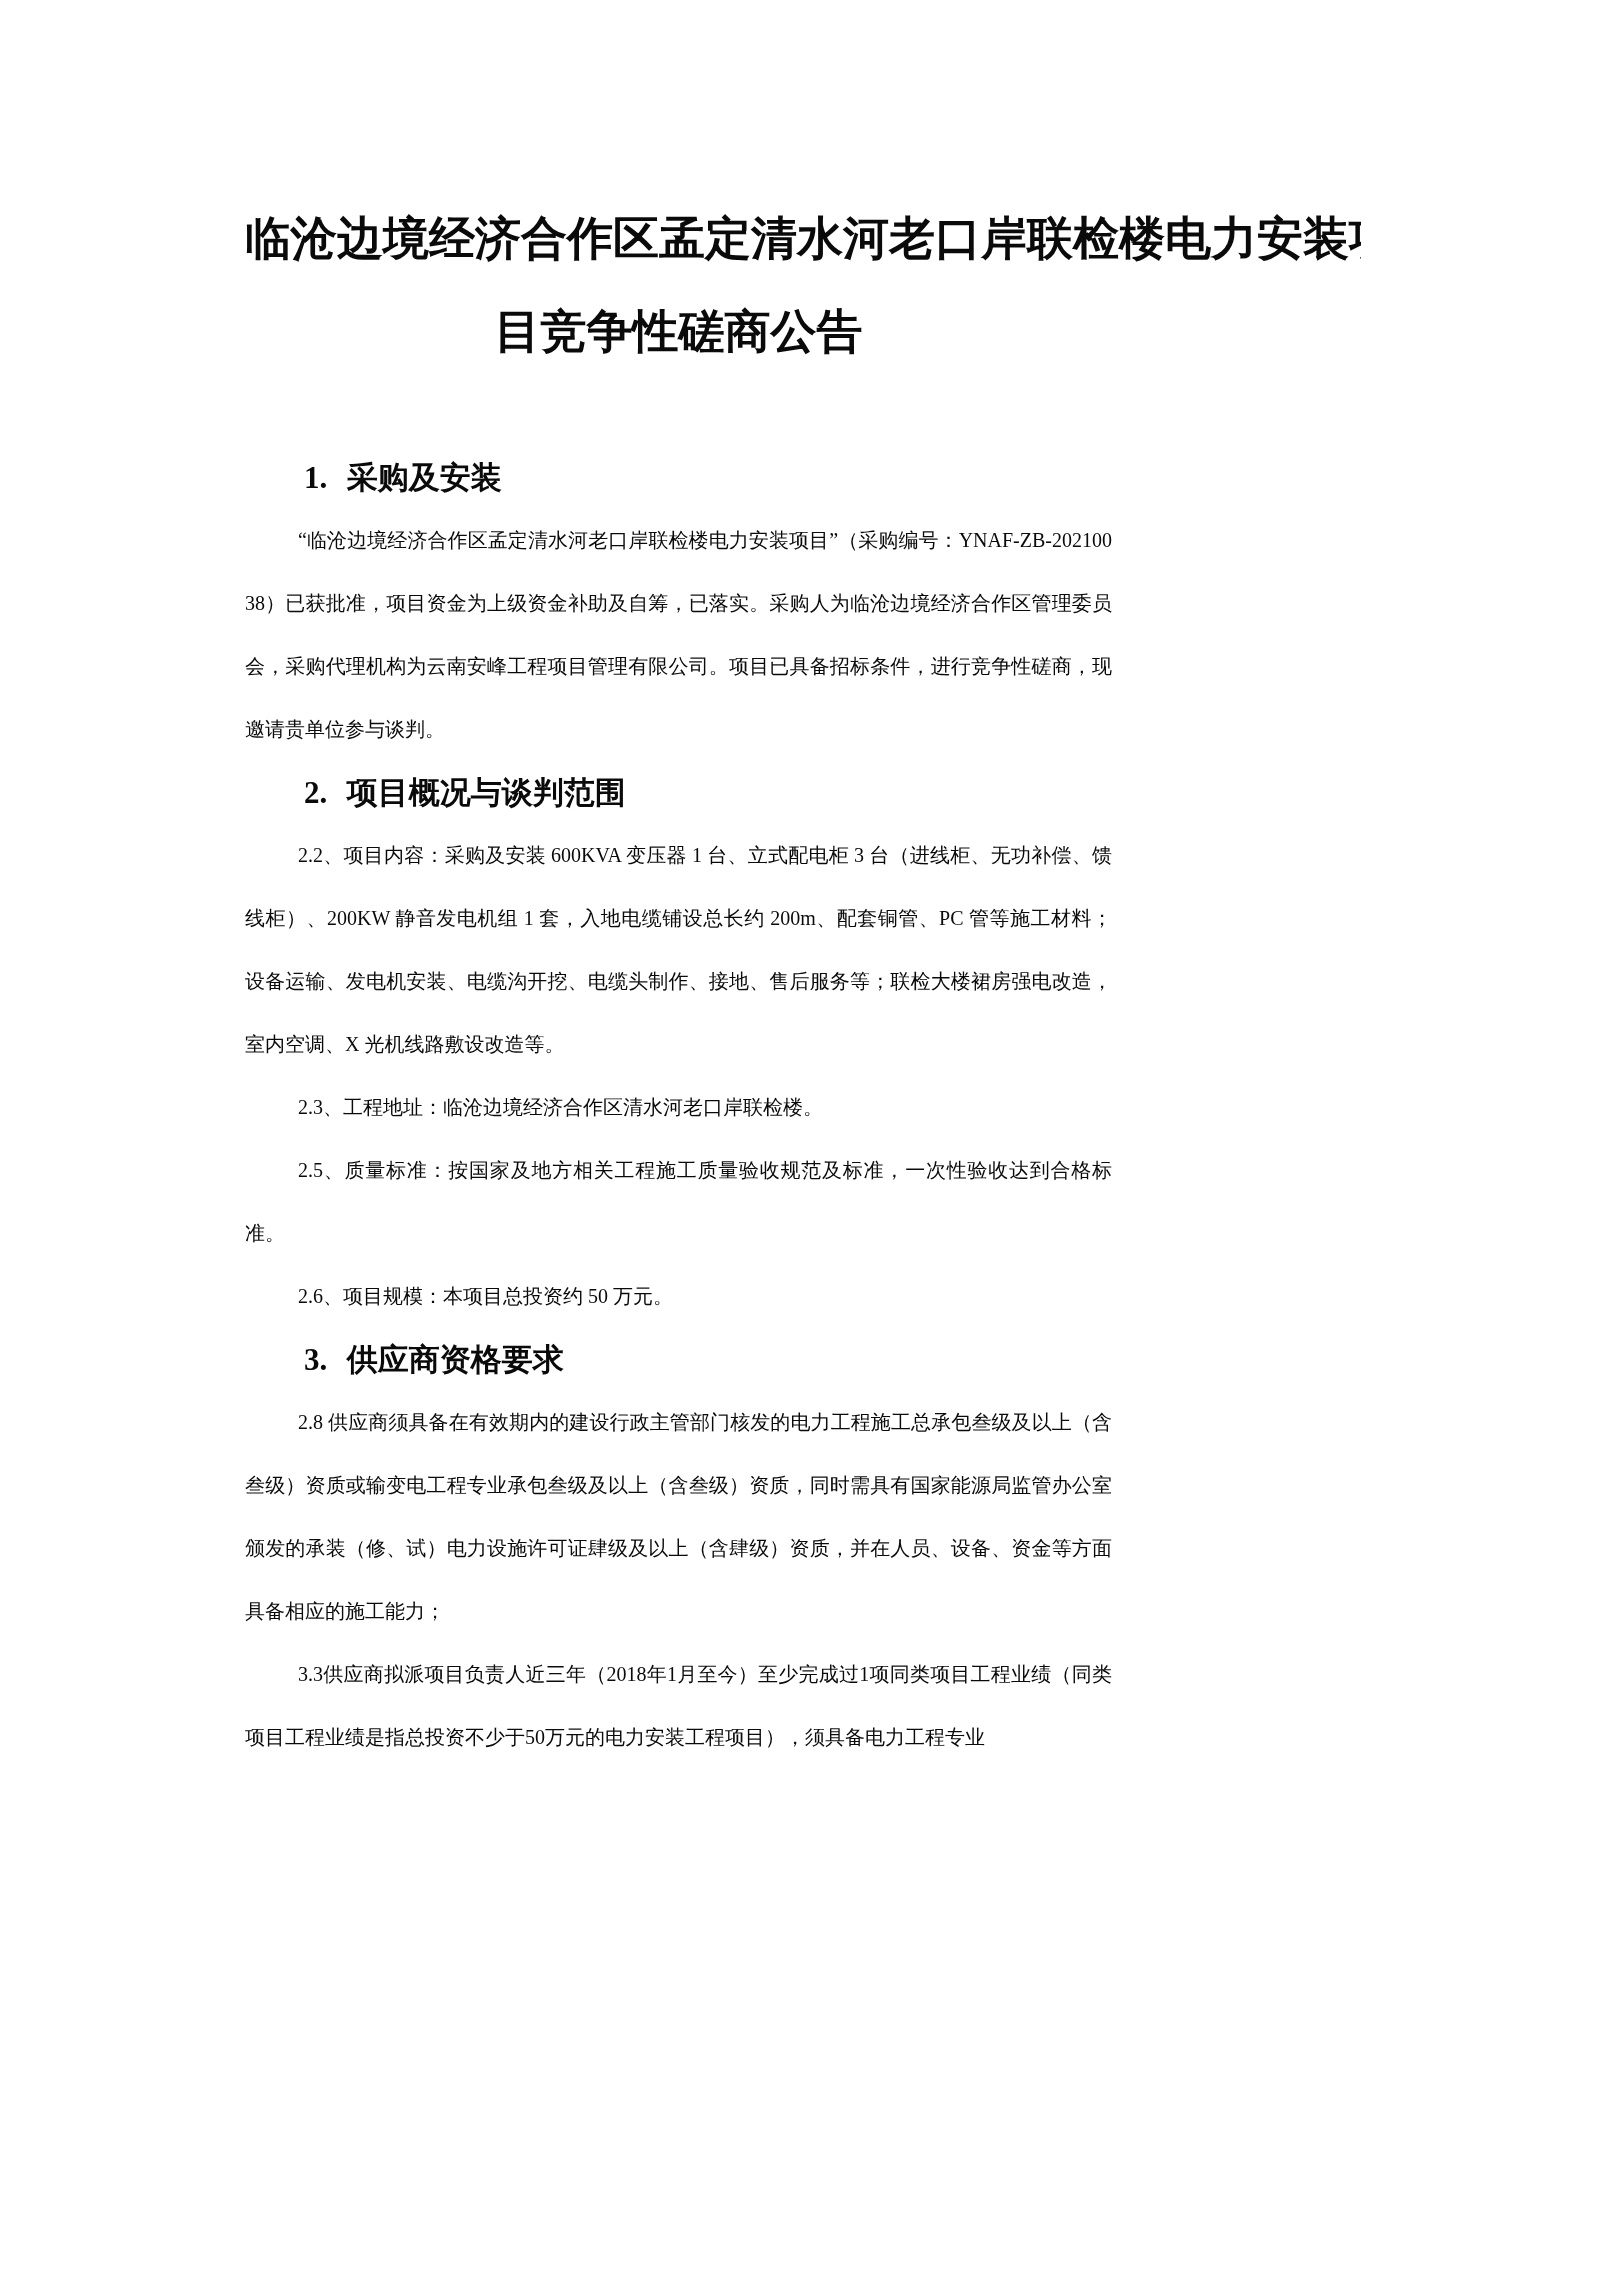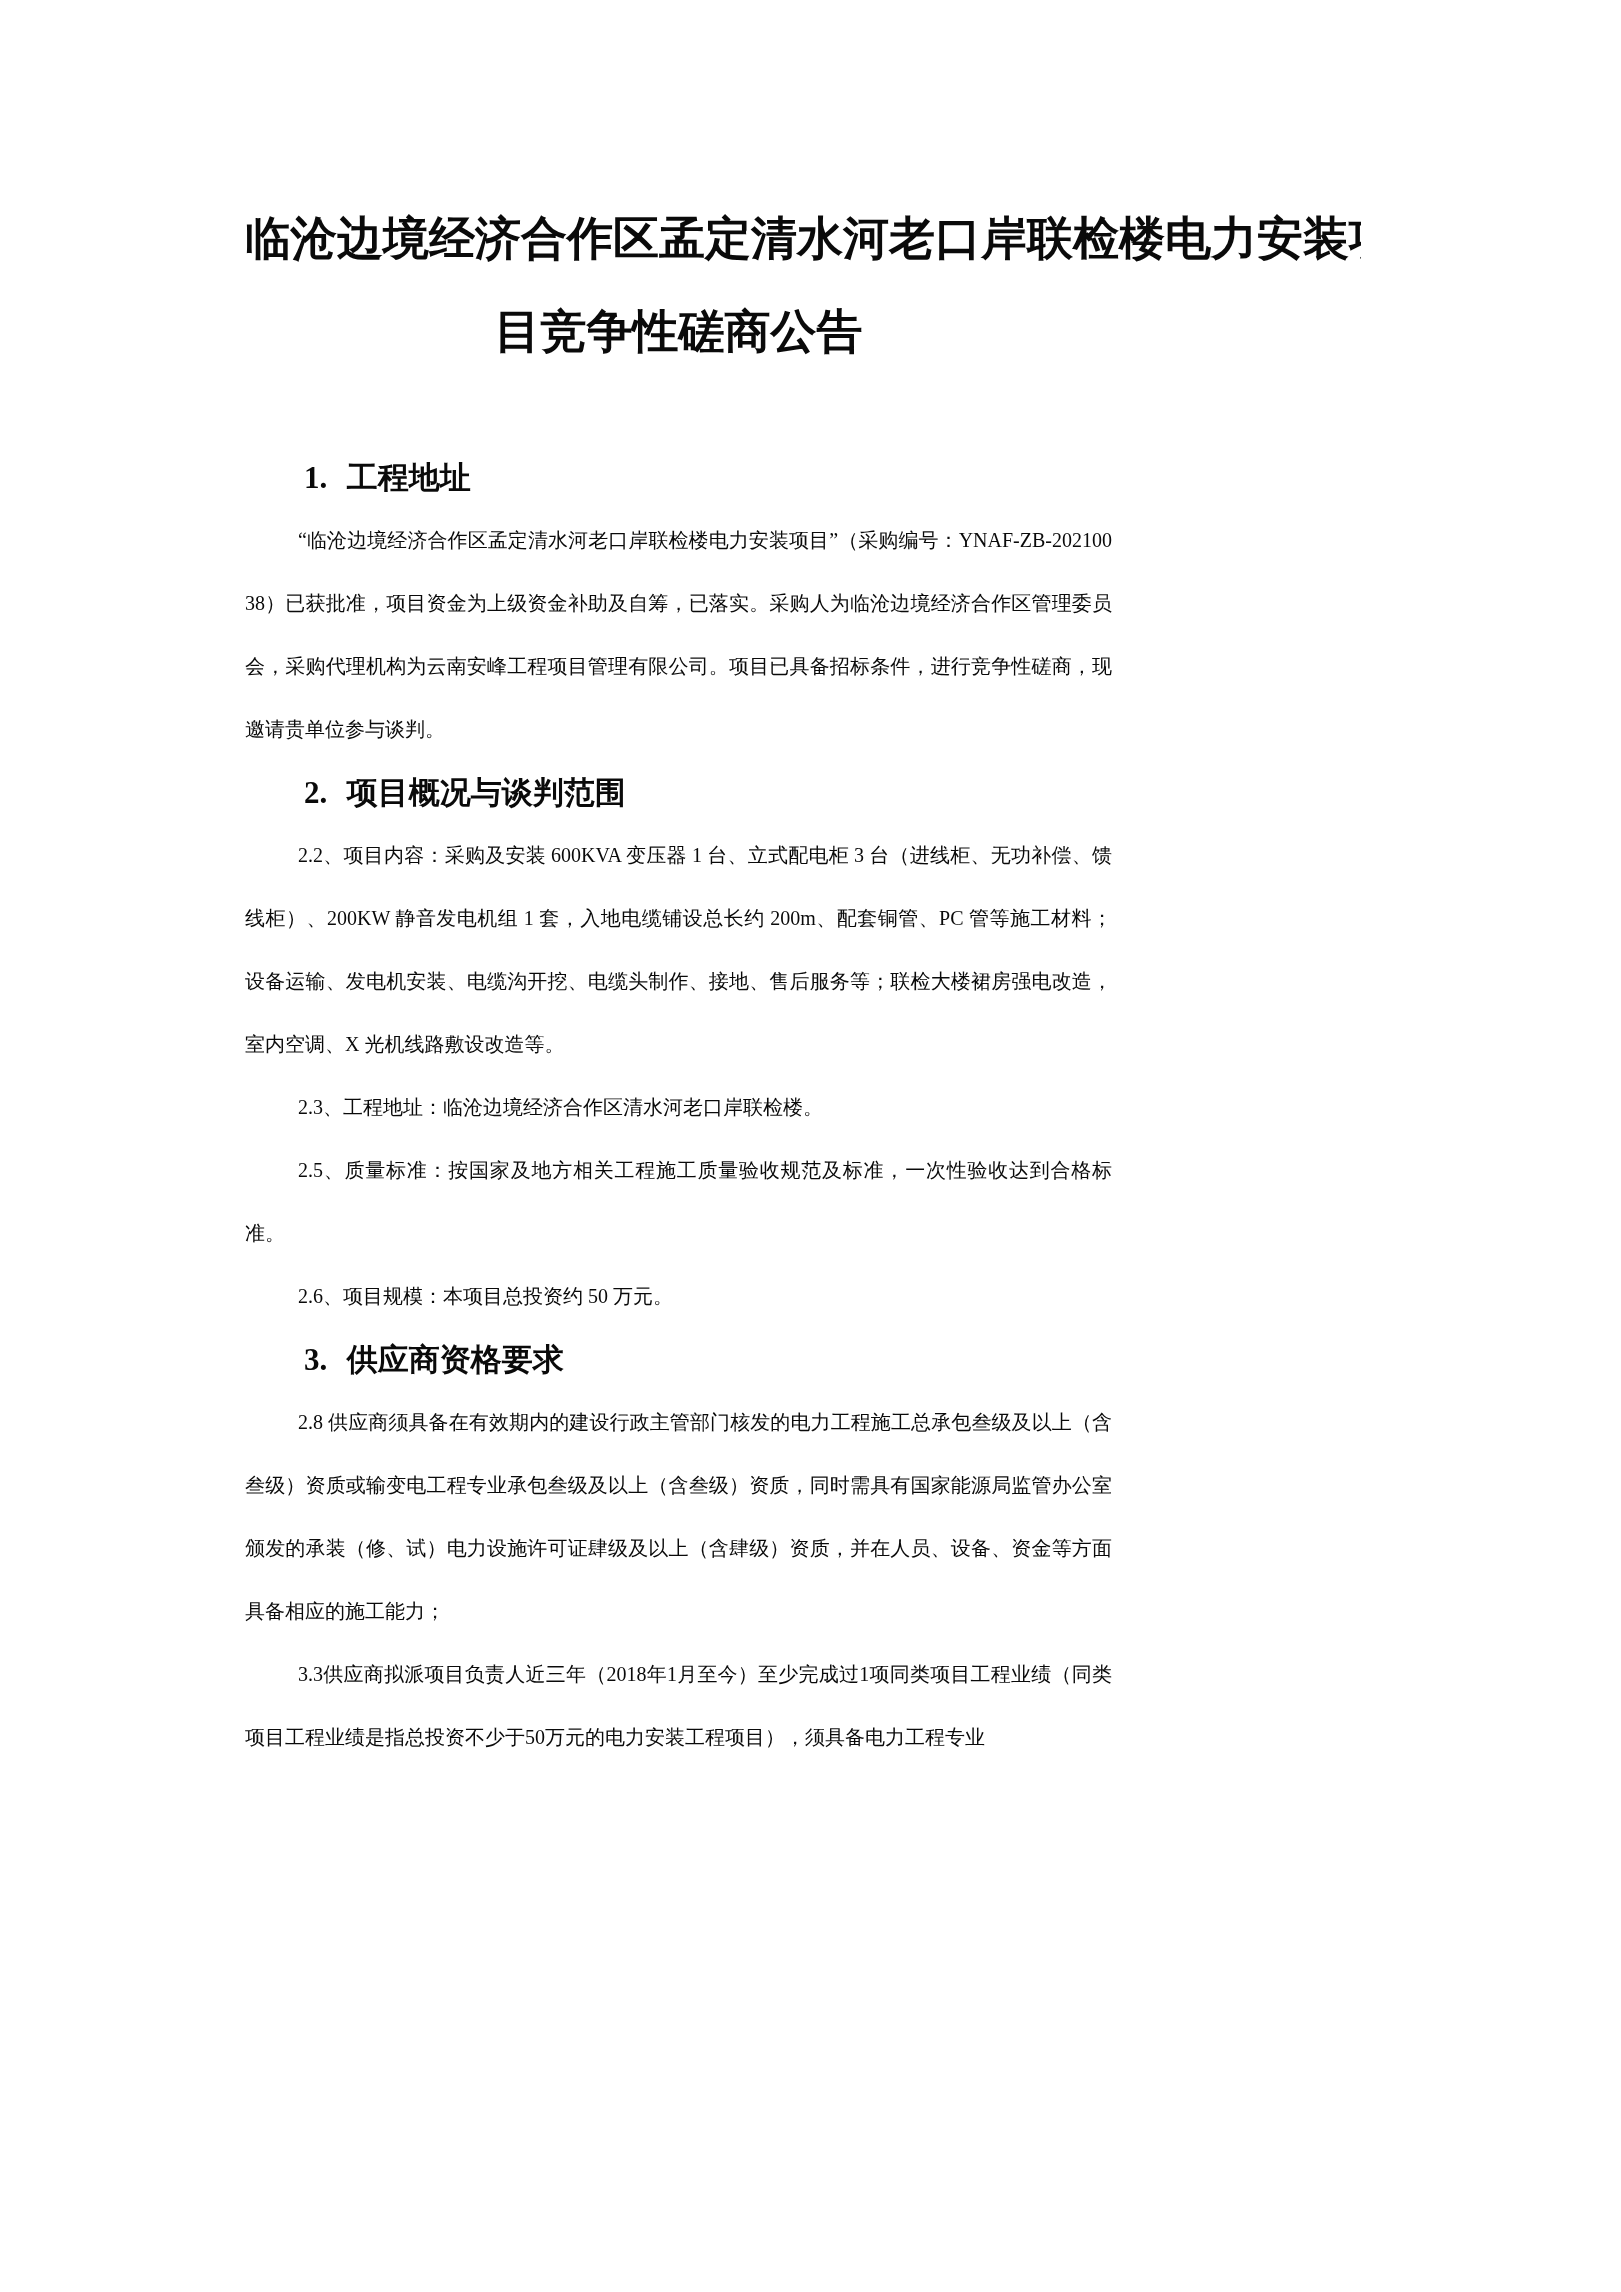--- a/index.html
+++ b/index.html
@@ -56,21 +56,21 @@
 
 <div class="page">
 
   <h1 class="doc-title">
     <span class="title-line">临沧边境经济合作区孟定清水河老口岸联检楼电力安装项</span>
     <span class="title-line">目竞争性磋商公告</span>
   </h1>
 
   <section>
     <h2 class="sec-heading">
-      <span class="sec-no">1.</span><span class="sec-txt">工程地址</span>
+      <span class="sec-no">1.</span><span class="sec-txt">采购及安装</span>
     </h2>
     <p class="para">“临沧边境经济合作区孟定清水河老口岸联检楼电力安装项目”（采购编号：YNAF-ZB-20210038）已获批准，项目资金为上级资金补助及自筹，已落实。采购人为临沧边境经济合作区管理委员会，采购代理机构为云南安峰工程项目管理有限公司。项目已具备招标条件，进行竞争性磋商，现邀请贵单位参与谈判。</p>
   </section>
 
   <section>
     <h2 class="sec-heading">
       <span class="sec-no">2.</span><span class="sec-txt">项目概况与谈判范围</span>
     </h2>
     <p class="para">2.2、项目内容：采购及安装 600KVA 变压器 1 台、立式配电柜 3 台（进线柜、无功补偿、馈线柜）、200KW 静音发电机组 1 套，入地电缆铺设总长约 200m、配套铜管、PC 管等施工材料；设备运输、发电机安装、电缆沟开挖、电缆头制作、接地、售后服务等；联检大楼裙房强电改造，室内空调、X 光机线路敷设改造等。</p>
     <p class="para">2.3、工程地址：临沧边境经济合作区清水河老口岸联检楼。</p>

